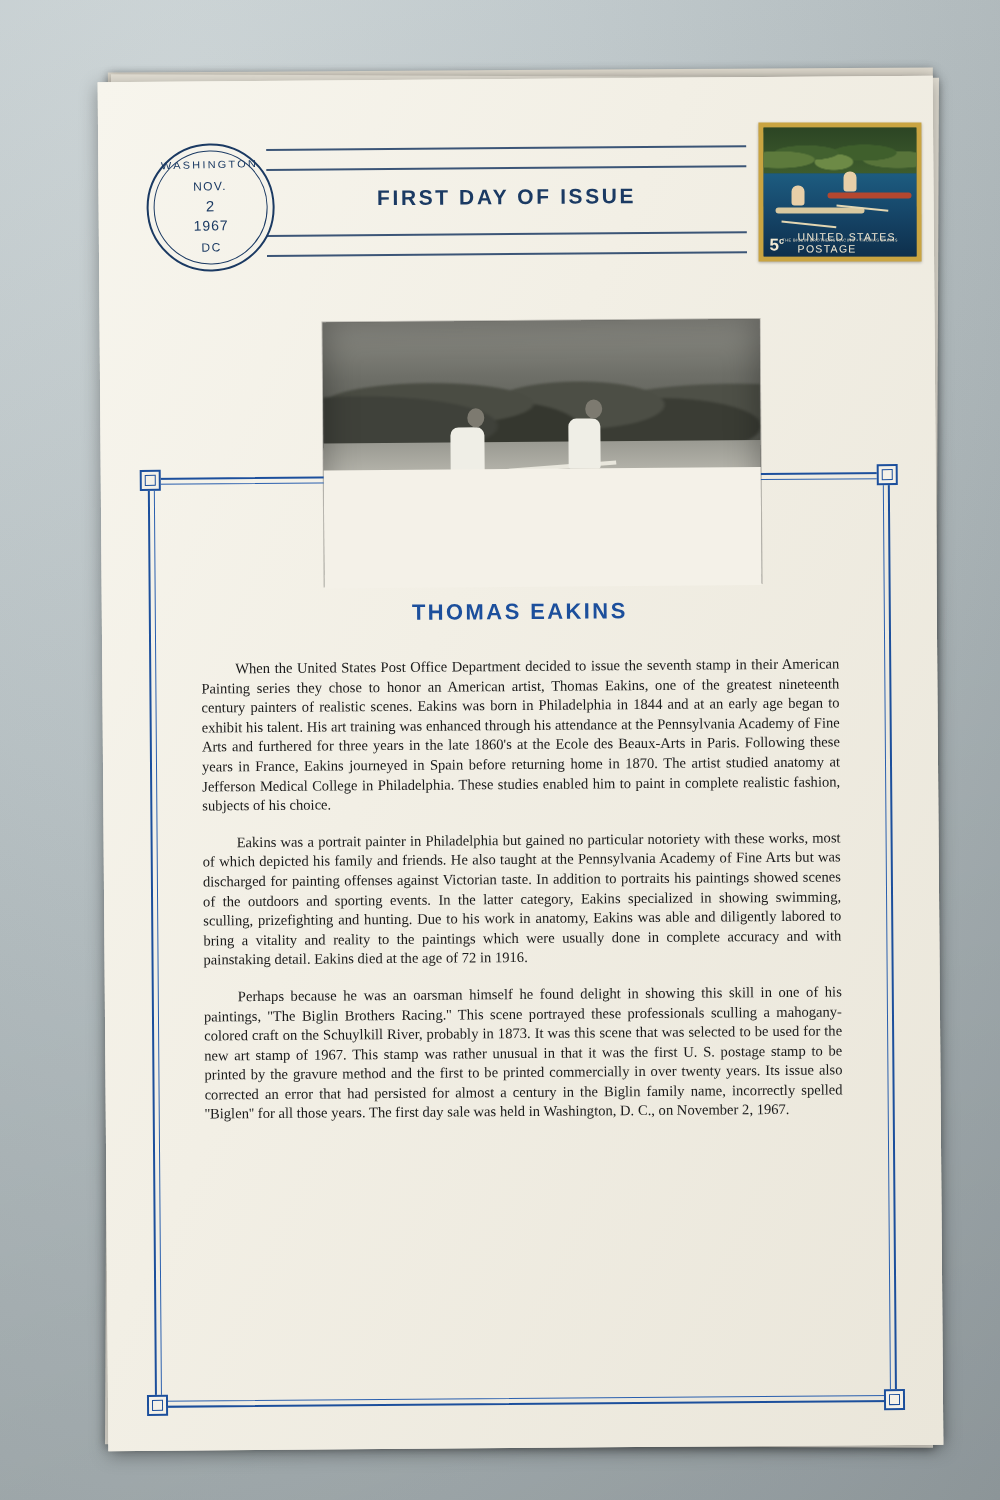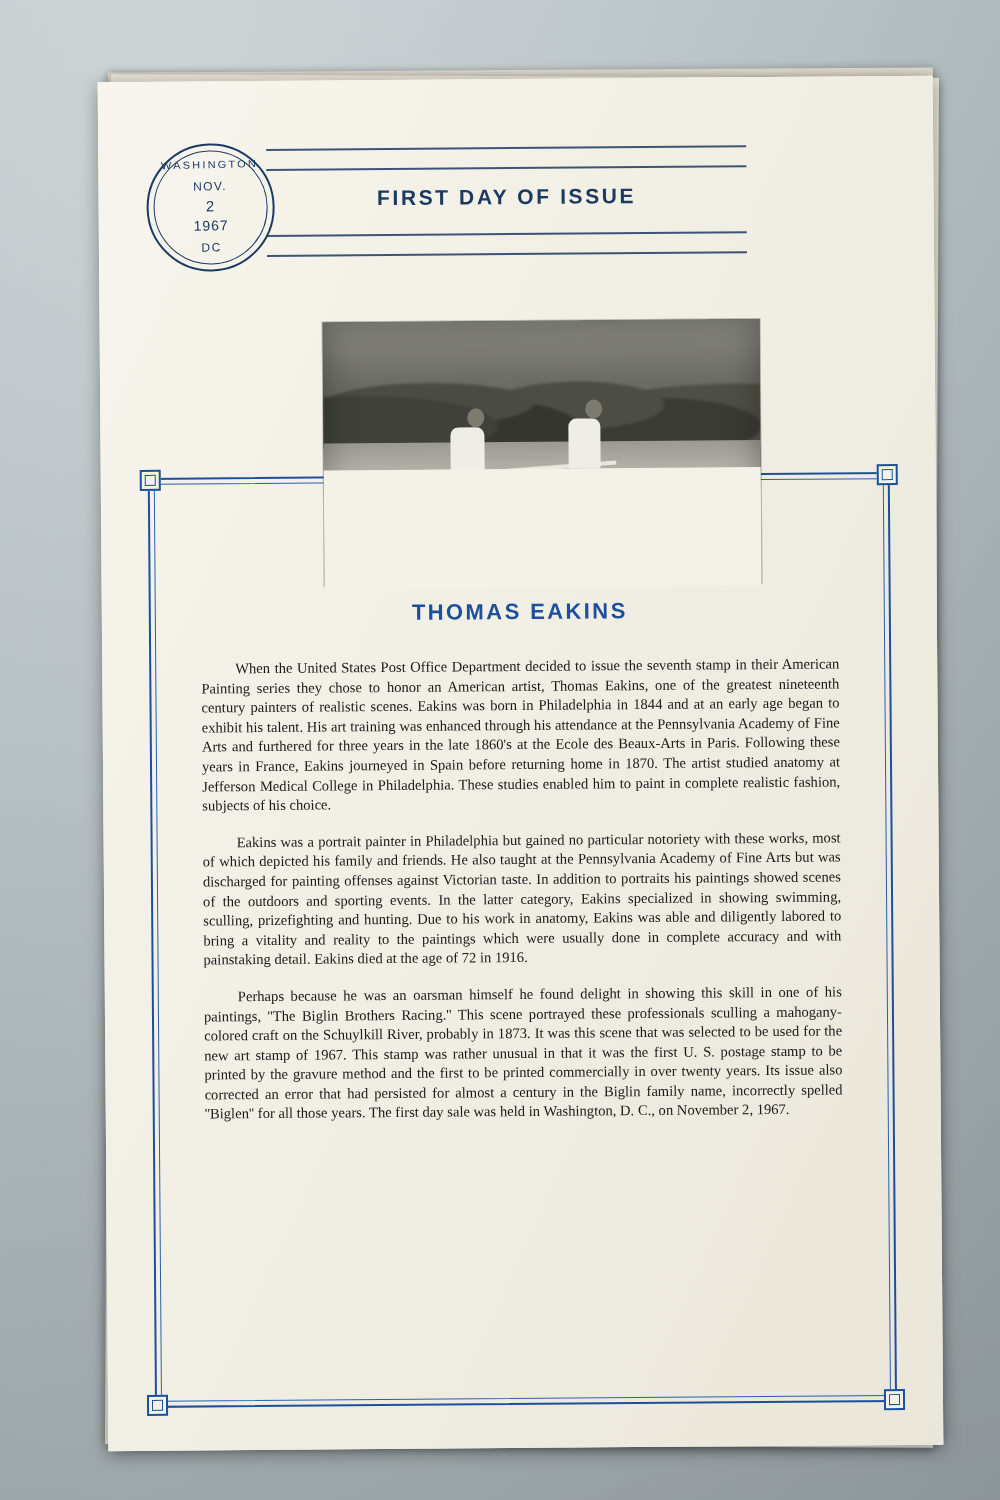--- a/index.html
+++ b/index.html
@@ -339,20 +339,37 @@
     </div>
 
     <div class="cancel-bars">
       <div class="bar b1"></div>
       <div class="bar b2"></div>
       <div class="fdoi">FIRST DAY OF ISSUE</div>
       <div class="bar b3"></div>
       <div class="bar b4"></div>
     </div>
 
+    <div class="stamp">
+      <div class="stamp-img">
+        <div class="stamp-trees"></div>
+        <div class="stamp-water"></div>
+        <div class="oar o1"></div>
+        <div class="boat b1"></div>
+        <div class="rower r1"></div>
+        <div class="oar o2"></div>
+        <div class="boat b2"></div>
+        <div class="rower r2"></div>
+        <div class="stamp-caption">THE BIGLIN BROTHERS RACING  •  THOMAS EAKINS</div>
+        <div class="stamp-denom">
+          <span>5</span><sup>c</sup>
+        </div>
+        <div class="stamp-country">UNITED STATES POSTAGE</div>
+      </div>
+    </div>
   </div>
 
   <div class="artwork">
     <div class="aw-sky"></div>
     <div class="aw-trees"></div>
     <div class="aw-water"></div>
     <div class="aw-oar o2"></div>
     <div class="aw-oar o3"></div>
     <div class="aw-boat"></div>
     <div class="aw-figure f1"></div>

